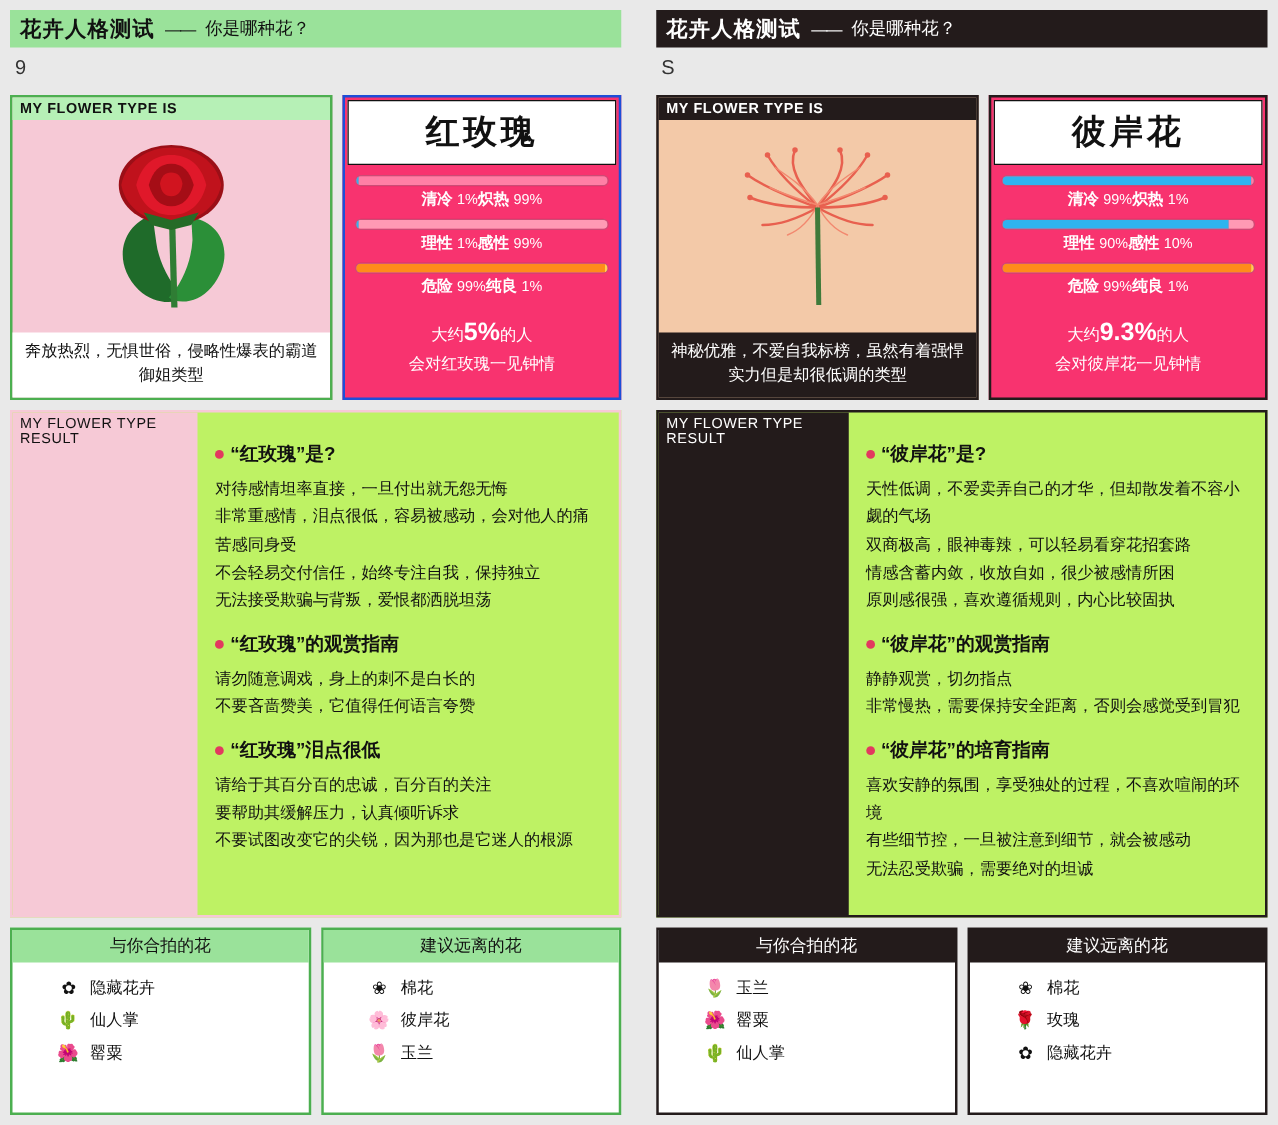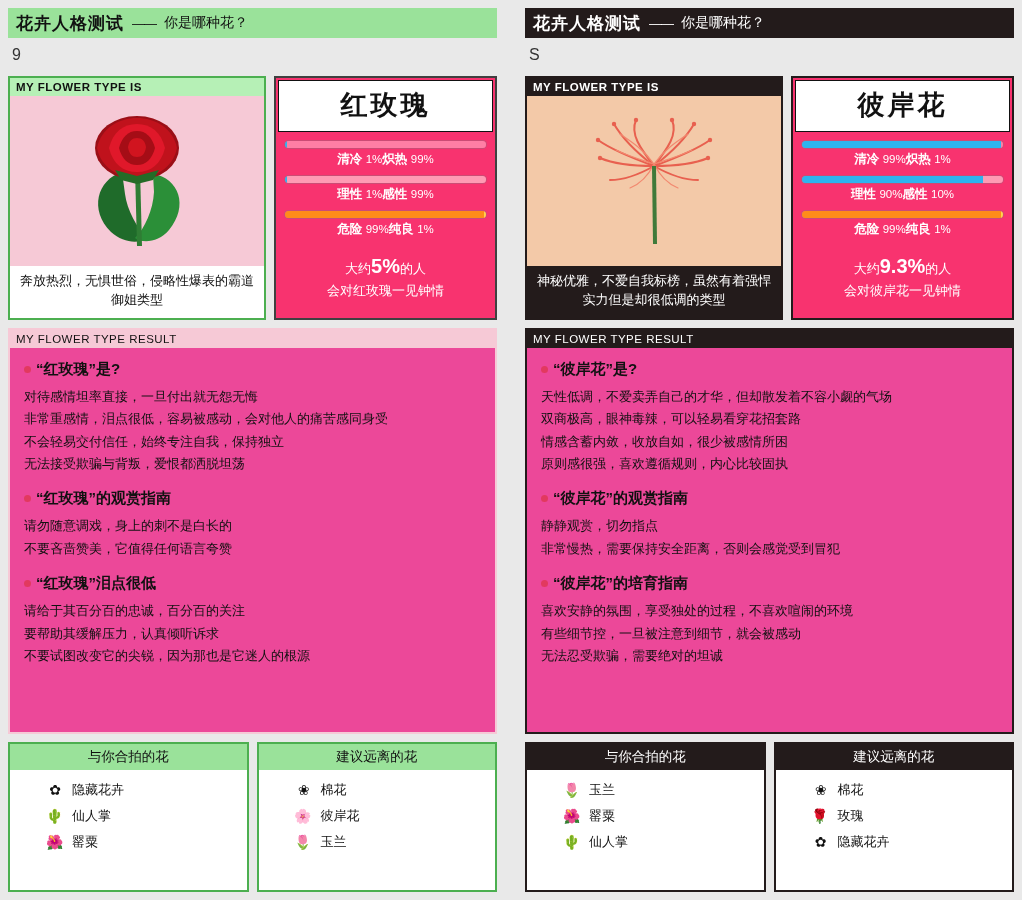--- a/index.html
+++ b/index.html
@@ -81,21 +81,21 @@
     min-height: 52px;
     text-align: center;
   }
   .dark .photo-desc { background: #231b1b; color: #ffffff; }
 
   .stat-col {
     width: 223px;
     display: flex;
     flex-direction: column;
     background: #f8336f;
-    border: 2px solid #404040;
+    border: 2px solid #1d4ed8;
   }
   .dark .stat-col { background: #f8336f; border-color: #231b1b; }
   .flower-name {
     background: #ffffff;
     margin: 2px;
     text-align: center;
     font-size: 27px;
     font-weight: bold;
     letter-spacing: 3px;
     padding: 6px 0 8px;
@@ -132,35 +132,35 @@
     color: #fff;
     font-size: 13px;
     line-height: 1.5;
     padding: 4px 6px 8px;
   }
   .pct-note .big { font-size: 20px; font-weight: bold; }
 
   
   .result {
     border: 2px solid #f6c9d6;
-    background: #ec4899;
+    background: #bef264;
     flex: 1;
     display: flex;
-    flex-direction: column;
+    flex-direction: row;
   }
   .dark .result { border: 2px solid #231b1b; }
   .result-hd {
     background: #f6c9d6;
     font-size: 11.5px;
     padding: 3px 6px;
     letter-spacing: .5px;
     color: #111;
   }
   .dark .result-hd { background: #231b1b; color: #fff; }
-  .result-body { padding: 12px 14px; }
+  .result-body { padding: 24px 14px; }
   .sec { margin-bottom: 14px; }
   .sec:last-child { margin-bottom: 0; }
   .sec-title {
     font-size: 15px;
     font-weight: bold;
     color: #111;
     margin-bottom: 7px;
     display: flex;
     align-items: center;
     gap: 5px;

